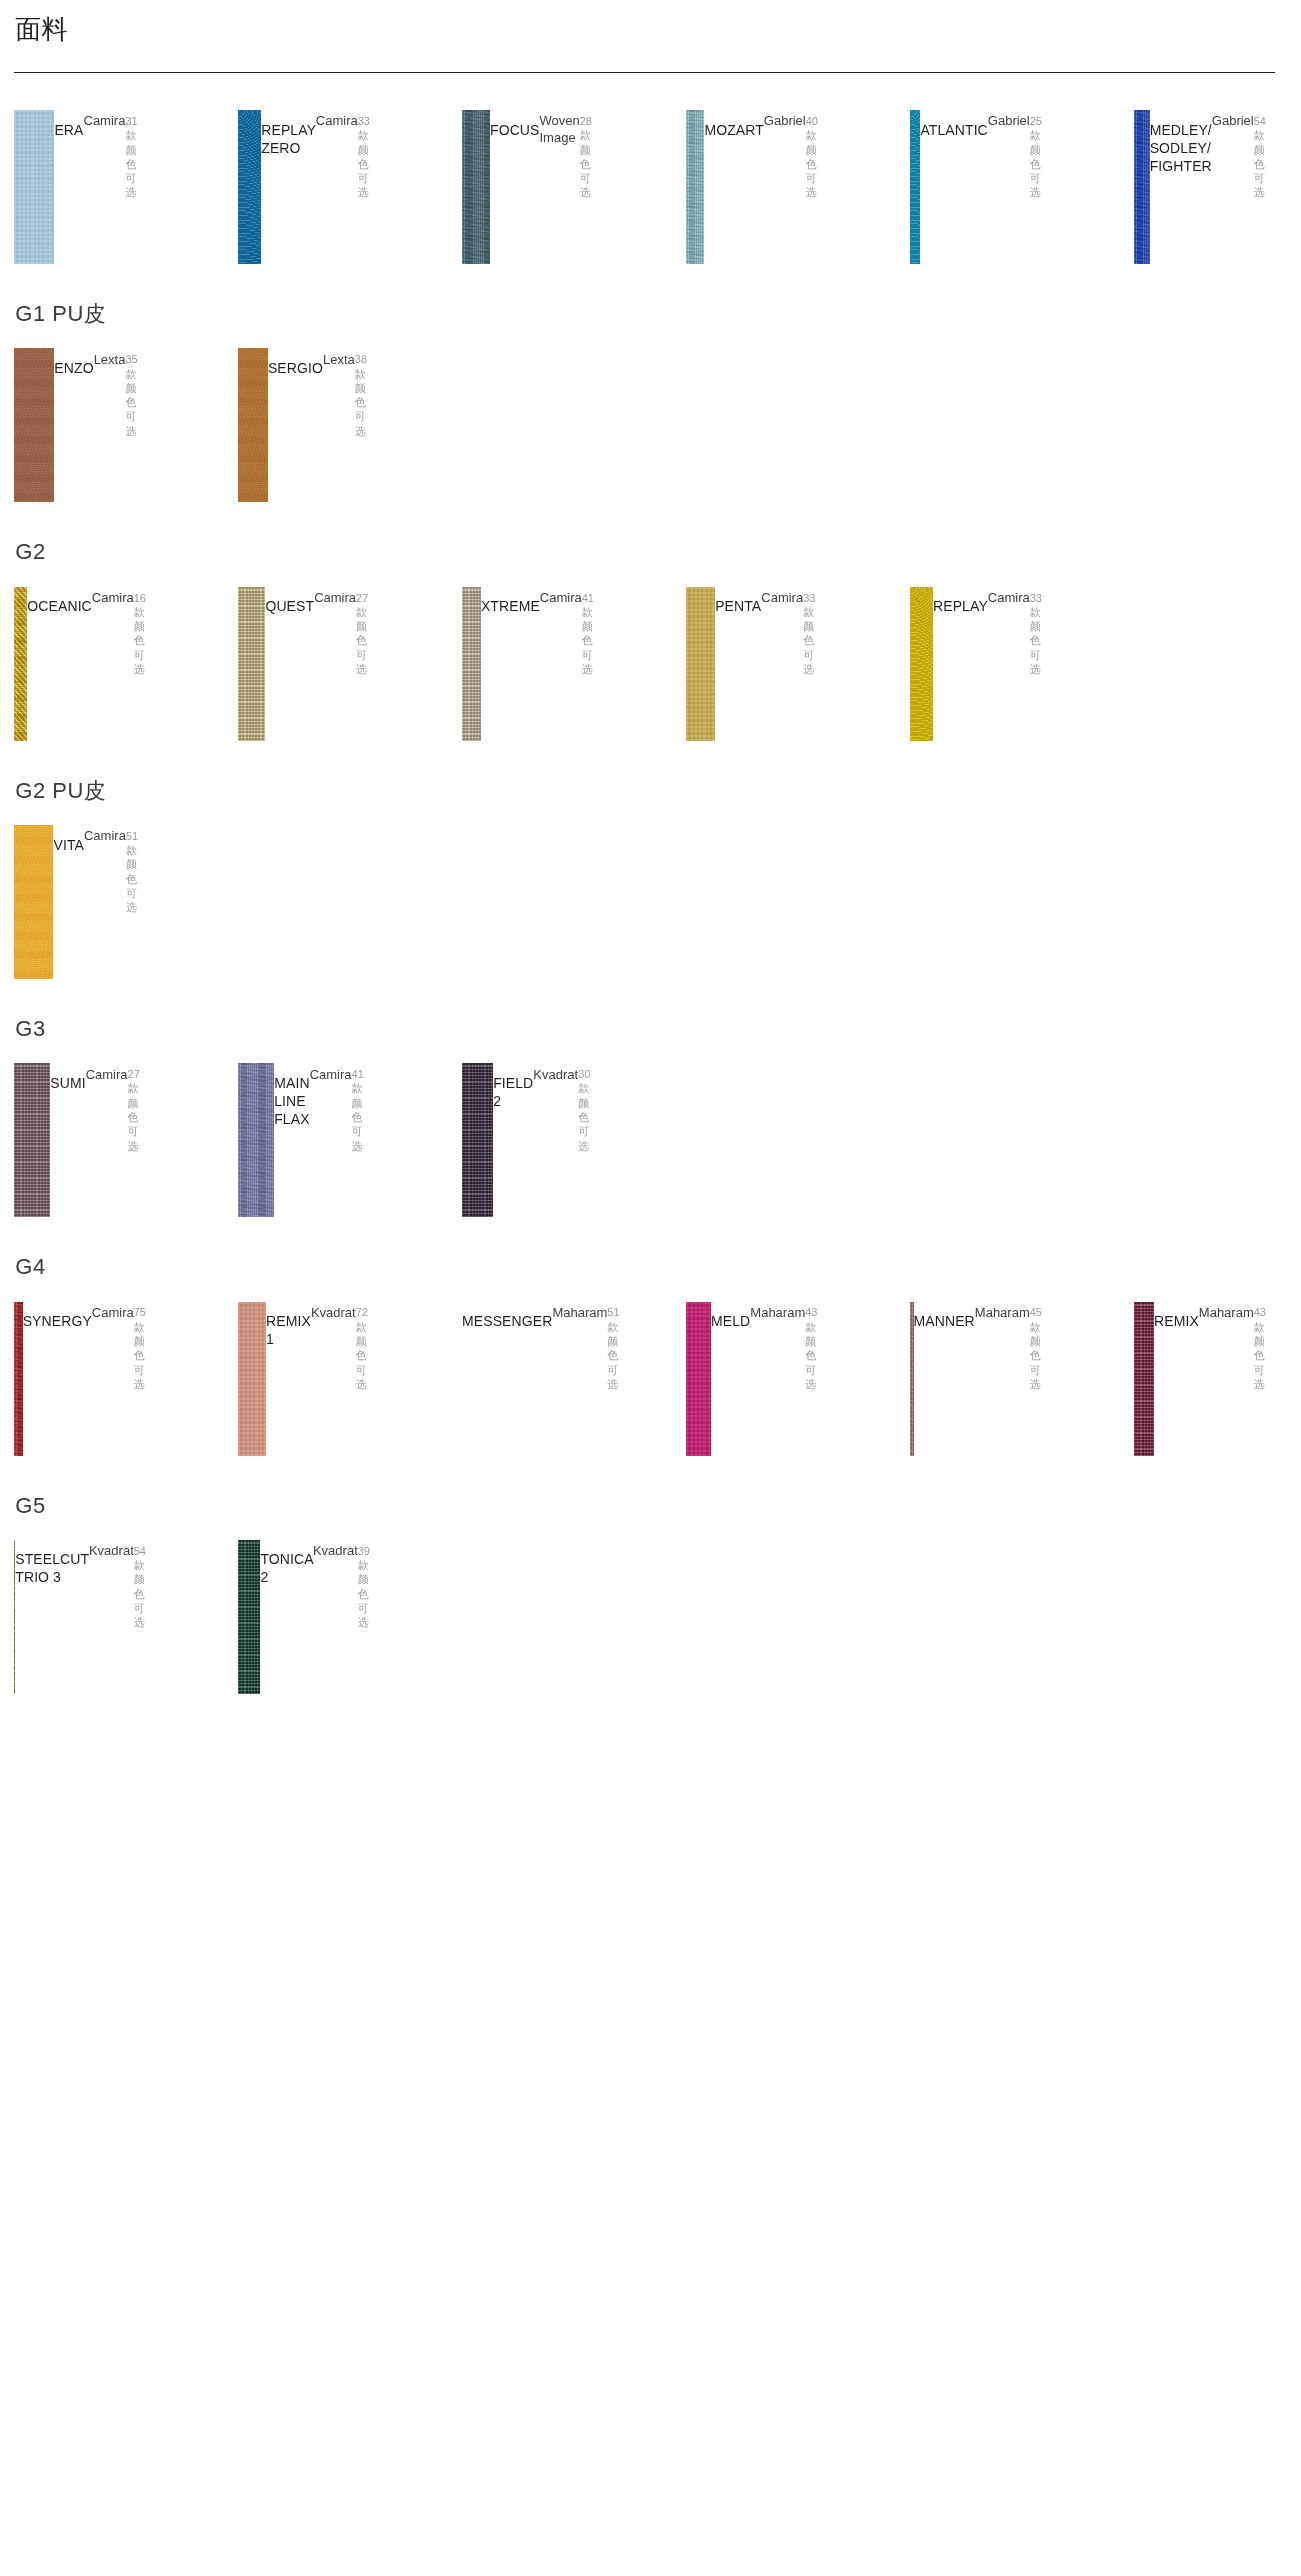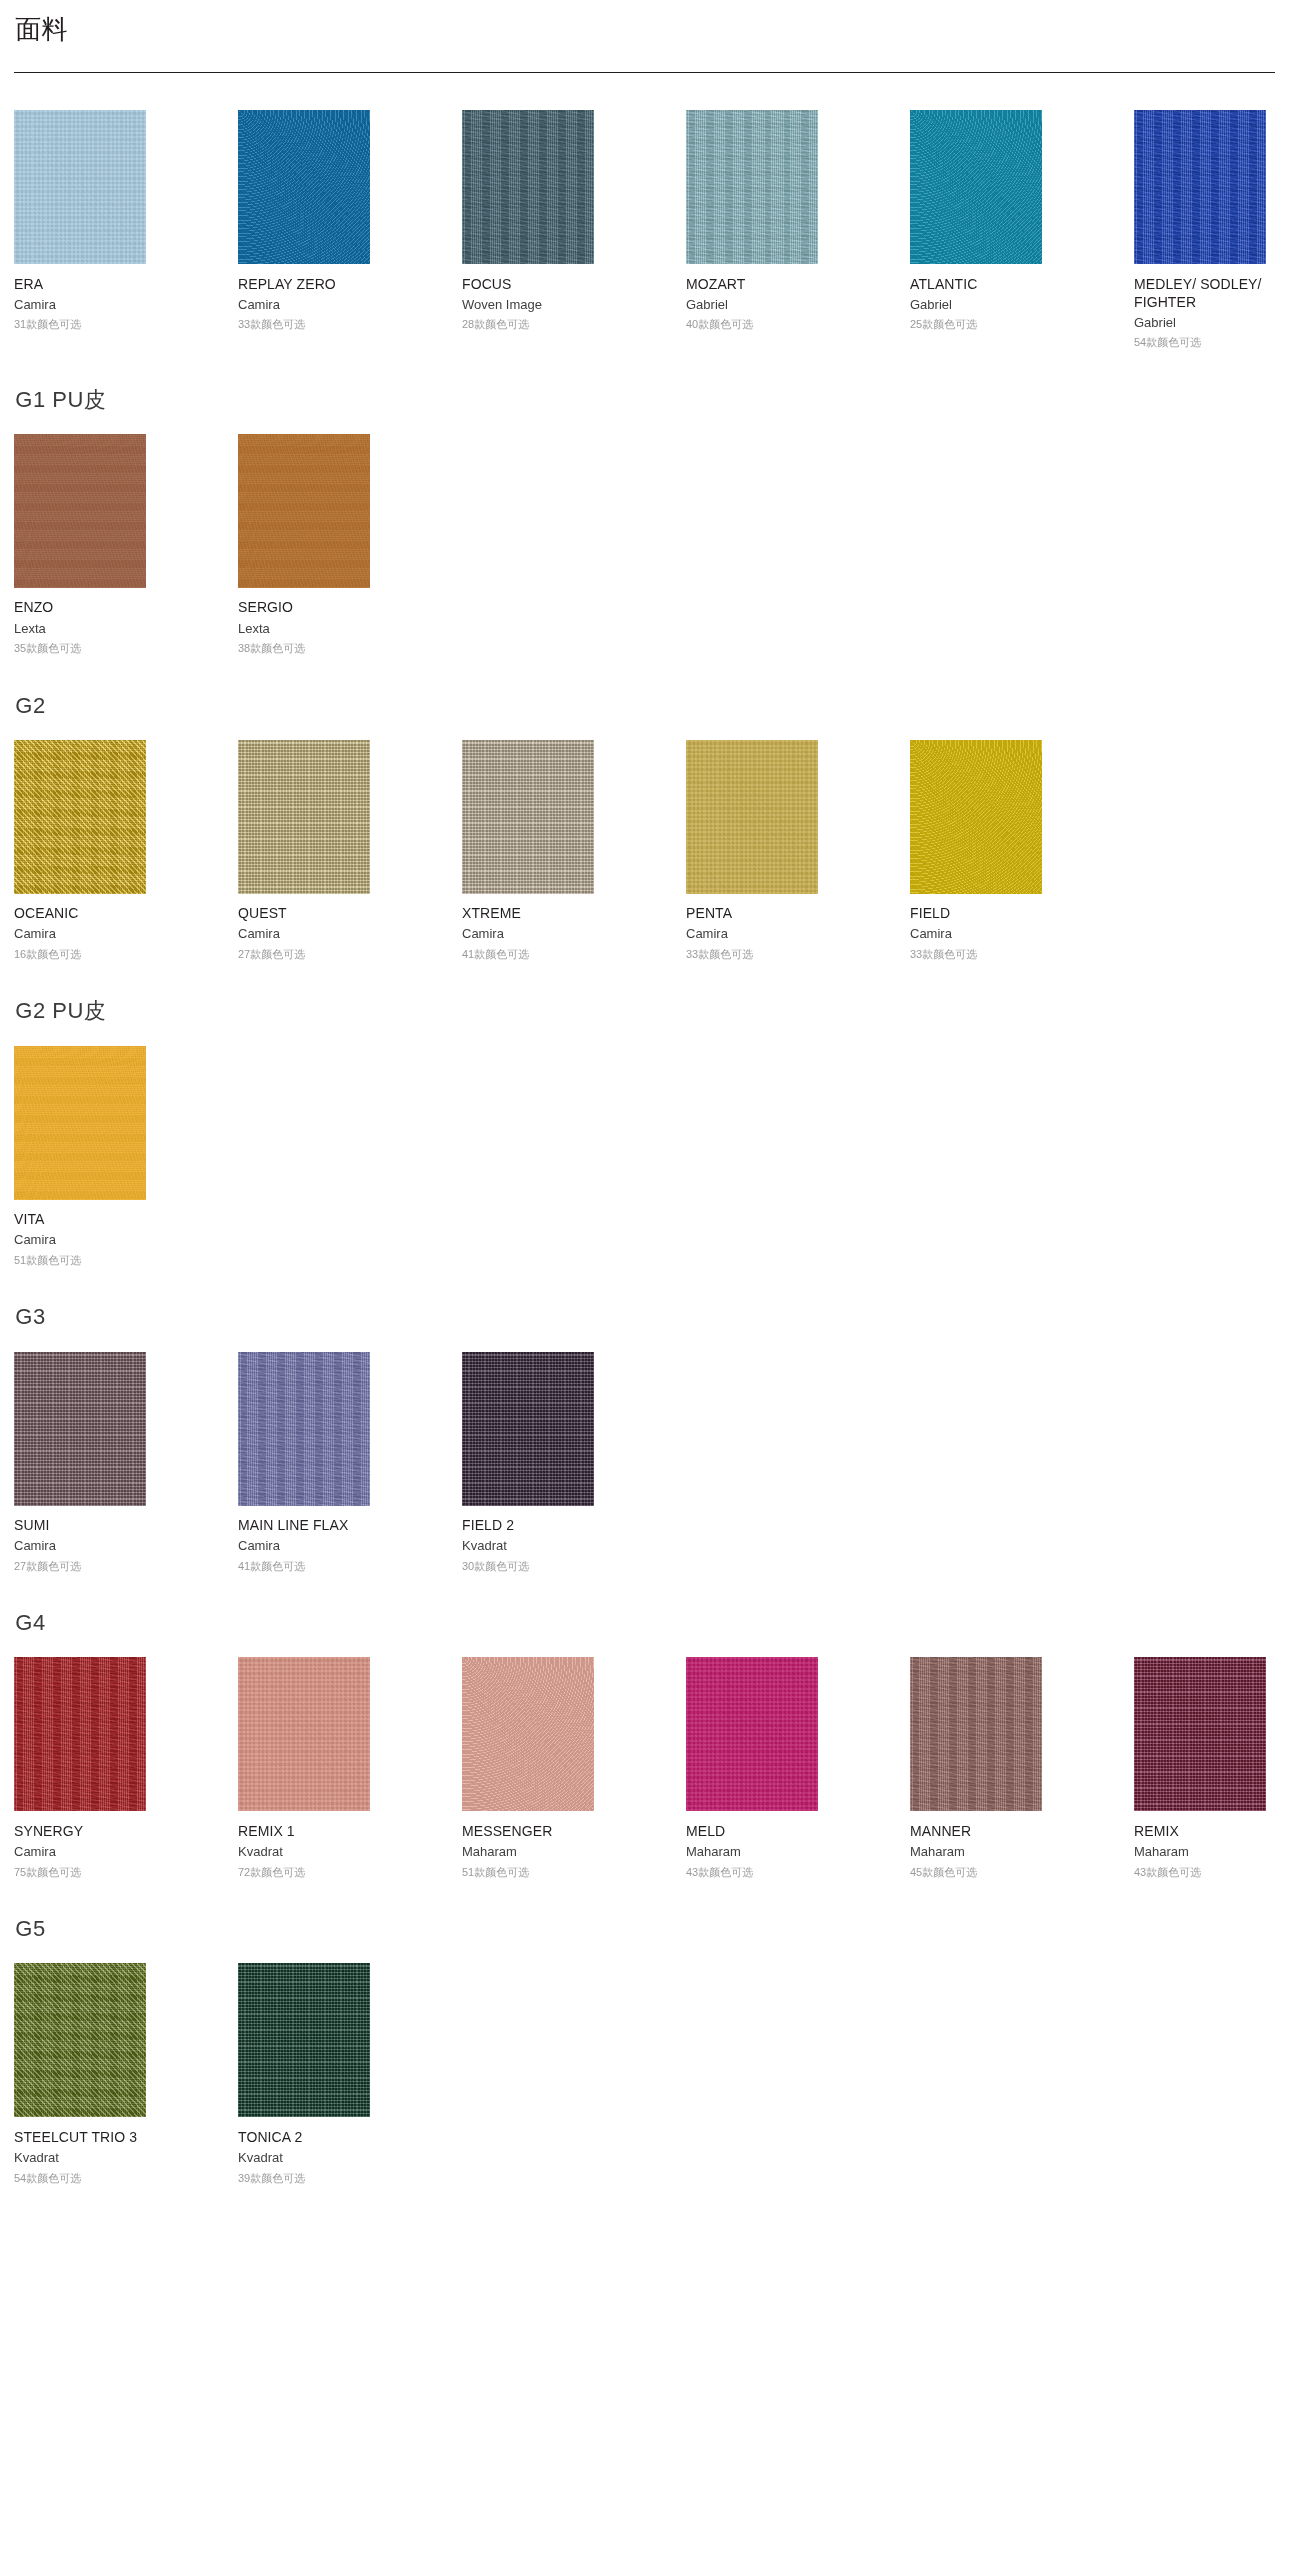--- a/index.html
+++ b/index.html
@@ -57,21 +57,21 @@
 
   .swatch-grid {
     display: grid;
     grid-template-columns: repeat(6, 1fr);
     column-gap: 83px;
     row-gap: 0;
   }
 
   .swatch-card {
     display: flex;
-    flex-direction: column;
+    flex-direction: row;
     align-items: flex-start;
     width: 132px;
   }
 
   .swatch-chip {
     width: 132px;
     height: 154px;
     display: block;
     position: relative;
     overflow: hidden;
@@ -264,21 +264,21 @@
             <div class="swatch-count">41款颜色可选</div>
           </div>
           <div class="swatch-card">
             <div class="swatch-chip tex-fine" style="background-color: rgb(201, 174, 78);"></div>
             <div class="swatch-name">PENTA</div>
             <div class="swatch-brand">Camira</div>
             <div class="swatch-count">33款颜色可选</div>
           </div>
           <div class="swatch-card">
             <div class="swatch-chip tex-dot" style="background-color: rgb(220, 189, 11);"></div>
-            <div class="swatch-name">FIELD</div>
+            <div class="swatch-name">REPLAY</div>
             <div class="swatch-brand">Camira</div>
             <div class="swatch-count">33款颜色可选</div>
           </div>
         </div>
       </div>
       <div class="group">
         <div class="group-title">G2 PU皮</div>
         <div class="swatch-grid">
           <div class="swatch-card">
             <div class="swatch-chip tex-leather" style="background-color: rgb(238, 175, 44);"></div>

